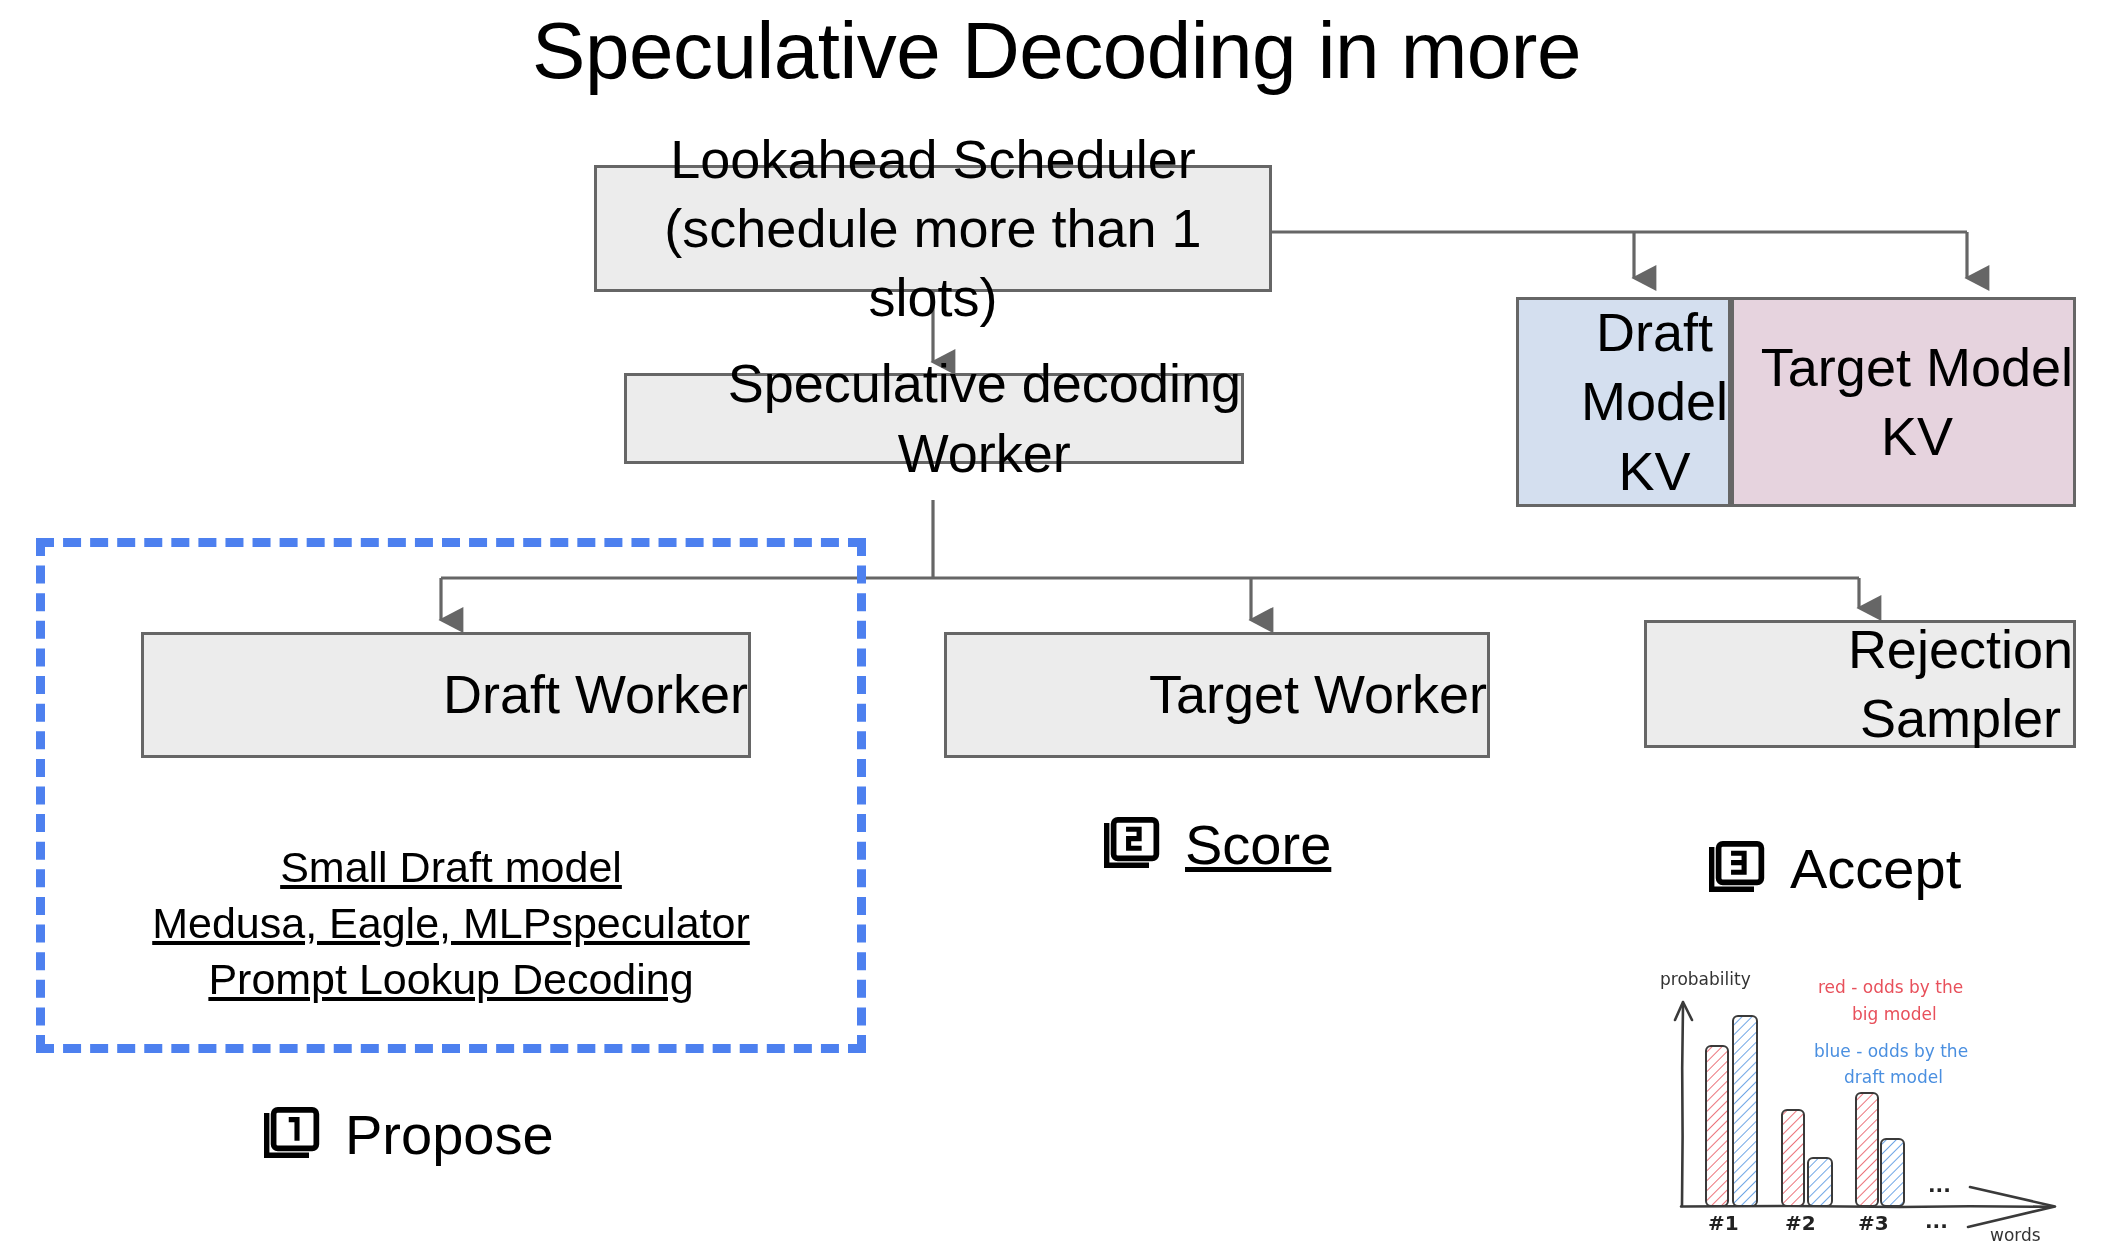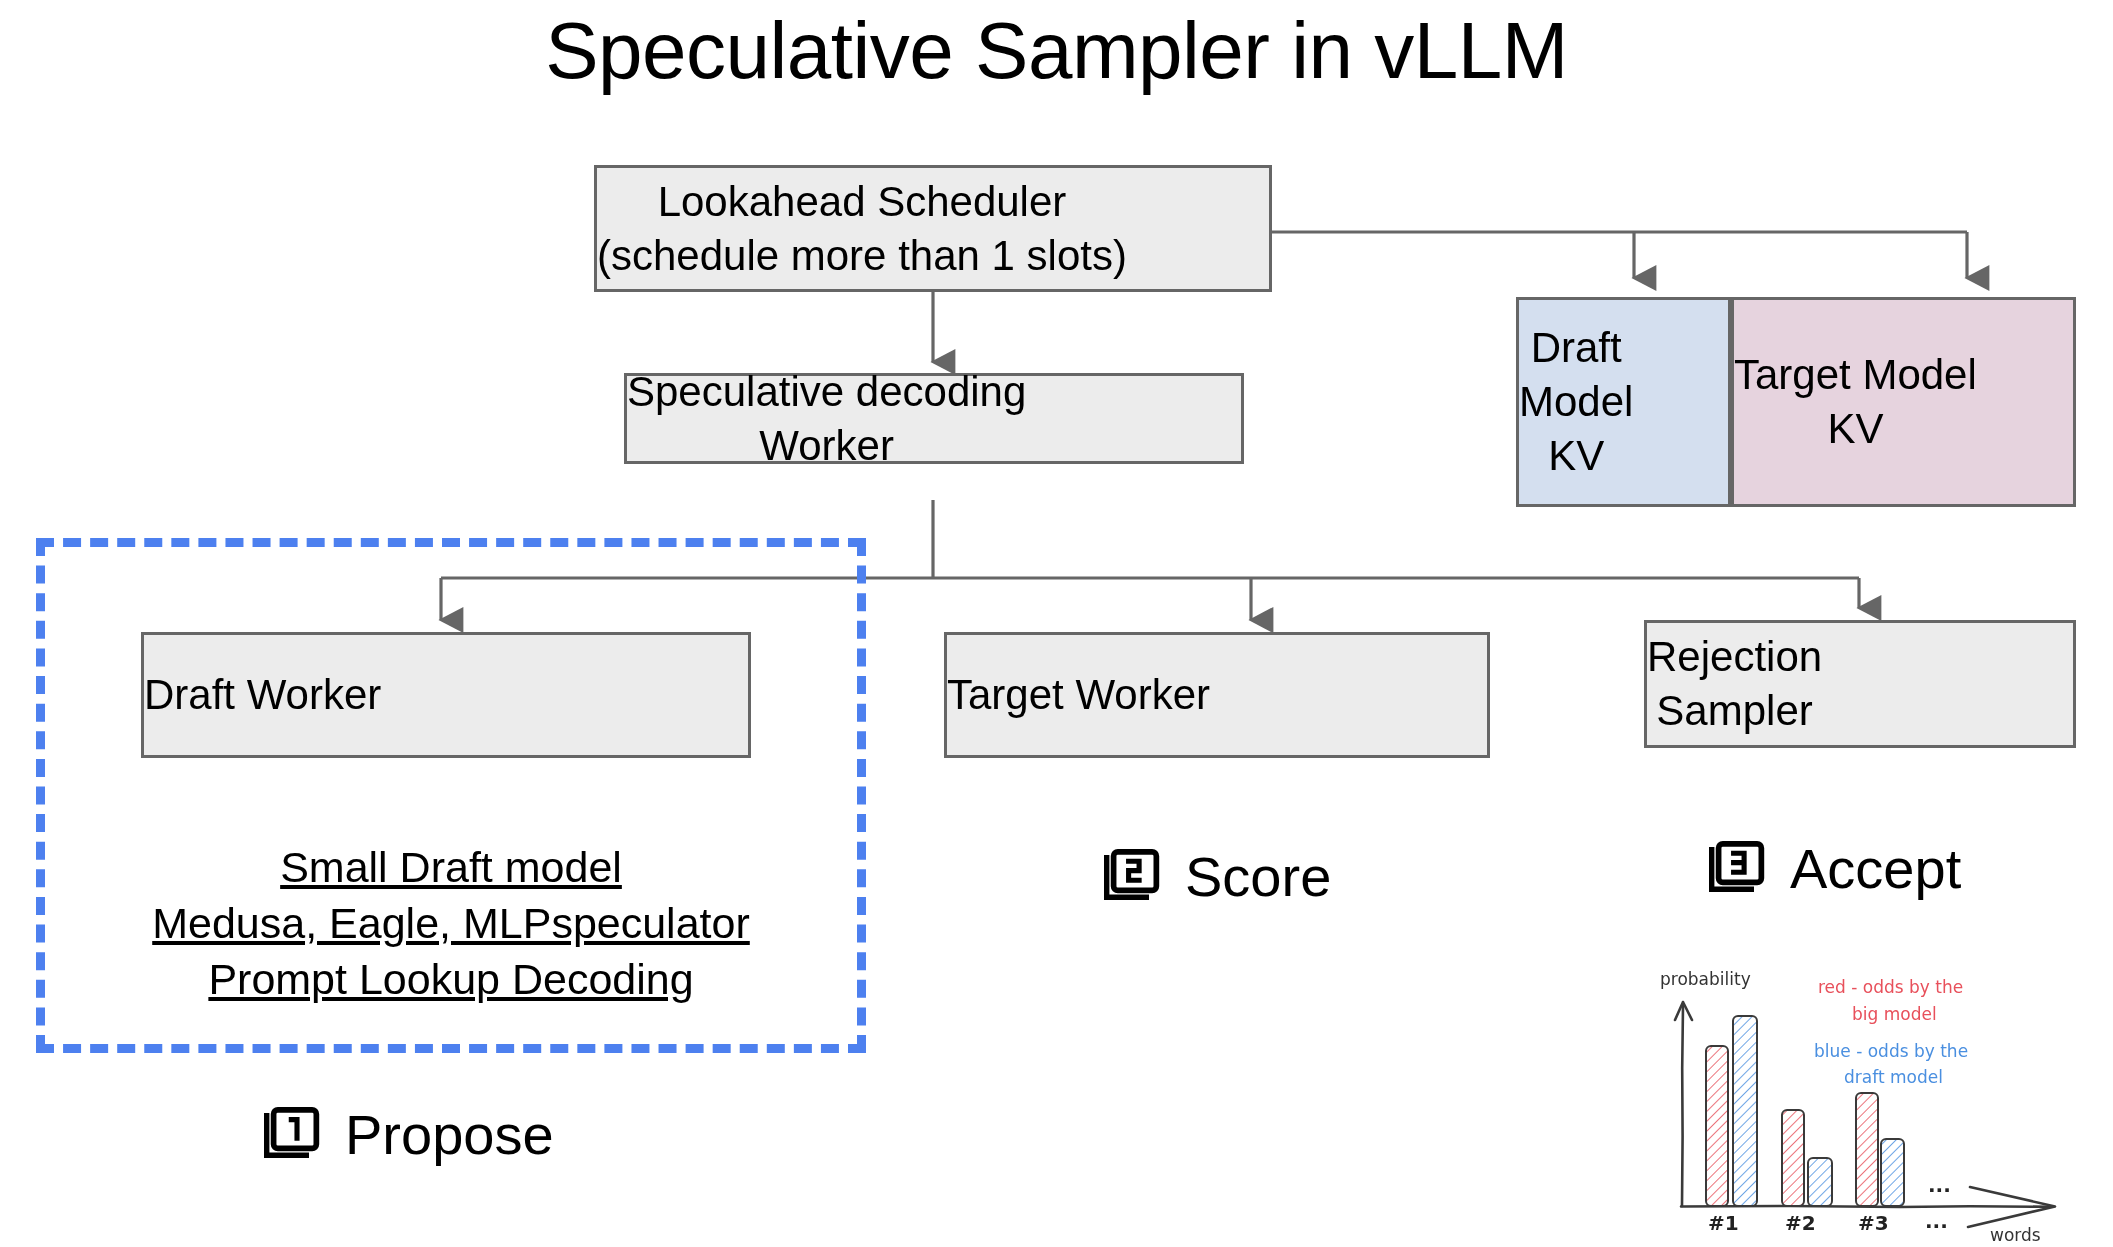--- a/index.html
+++ b/index.html
@@ -29,24 +29,24 @@
     letter-spacing: -0.5px;
     line-height: 1.12;
   }
   .node {
     position: absolute;
     box-sizing: border-box;
     background: #ececec;
     border: 3px solid #666666;
     display: flex;
     align-items: center;
-    justify-content: flex-start;
+    justify-content: flex-end;
     text-align: center;
     color: #000000;
-    font-size: 42px;
+    font-size: 54px;
     line-height: 1.28;
     font-weight: 400;
   }
   .node.kv-draft {
     background: #d4dfef;
   }
   .node.kv-target {
     background: #e6d3de;
   }
   .dashed-box {
@@ -101,21 +101,21 @@
     font-size: 20px;
     fill: #222222;
     font-weight: 700;
   }
 </style>
 </head>
 <body>
 
 <div id="canvas">
 
-  <div class="title">Speculative Sampler in vLLM</div>
+  <div class="title">Speculative Decoding in more</div>
 
   <svg class="edges" viewBox="0 0 2113 1247">
     <defs>
       <marker id="ah" markerWidth="9" markerHeight="9" refX="4.5" refY="7.6" orient="auto" markerUnits="strokeWidth">
         <path d="M0.4,0.6 L4.5,8.4 L8.6,0.6 Z" fill="#666666"></path>
       </marker>
     </defs>
     <g stroke="#666666" stroke-width="3.2" fill="none">
 
       <path d="M933,292 L933,362" marker-end="url(#ah)"></path>
@@ -189,21 +189,21 @@
 
   <div class="step" style="left:255px; top:1098px;">
     <svg class="step-icon" width="72" height="72" viewBox="0 0 24 24">
       <path fill="#000000" d="M3 5h1.8v13.2H18V20H3z"></path>
       <path fill="none" stroke="#000000" stroke-width="1.9" d="M7.6 3.95h11.45a1.4 1.4 0 0 1 1.4 1.4V15.4a1.4 1.4 0 0 1-1.4 1.4H7.6a1.4 1.4 0 0 1-1.4-1.4V5.35a1.4 1.4 0 0 1 1.4-1.4z"></path>
       <path fill="none" stroke="#000000" stroke-width="1.7" stroke-linecap="square" d="M12.1 7.2h1.9v6.2"></path>
     </svg>
     <span class="step-label">Propose</span>
   </div>
 
-  <div class="step" style="left:1095px; top:840px;">
+  <div class="step" style="left:1095px; top:808px;text-decoration:underline;">
     <svg class="step-icon" width="72" height="72" viewBox="0 0 24 24">
       <path fill="#000000" d="M3 5h1.8v13.2H18V20H3z"></path>
       <path fill="none" stroke="#000000" stroke-width="1.9" d="M7.6 3.95h11.45a1.4 1.4 0 0 1 1.4 1.4V15.4a1.4 1.4 0 0 1-1.4 1.4H7.6a1.4 1.4 0 0 1-1.4-1.4V5.35a1.4 1.4 0 0 1 1.4-1.4z"></path>
       <path fill="none" stroke="#000000" stroke-width="1.7" stroke-linejoin="miter" stroke-linecap="square" d="M11.2 7.1h3.5v3.1h-3.5v3.2h3.5"></path>
     </svg>
     <span class="step-label">Score</span>
   </div>
 
   <div class="step" style="left:1700px; top:832px;">
     <svg class="step-icon" width="72" height="72" viewBox="0 0 24 24">

